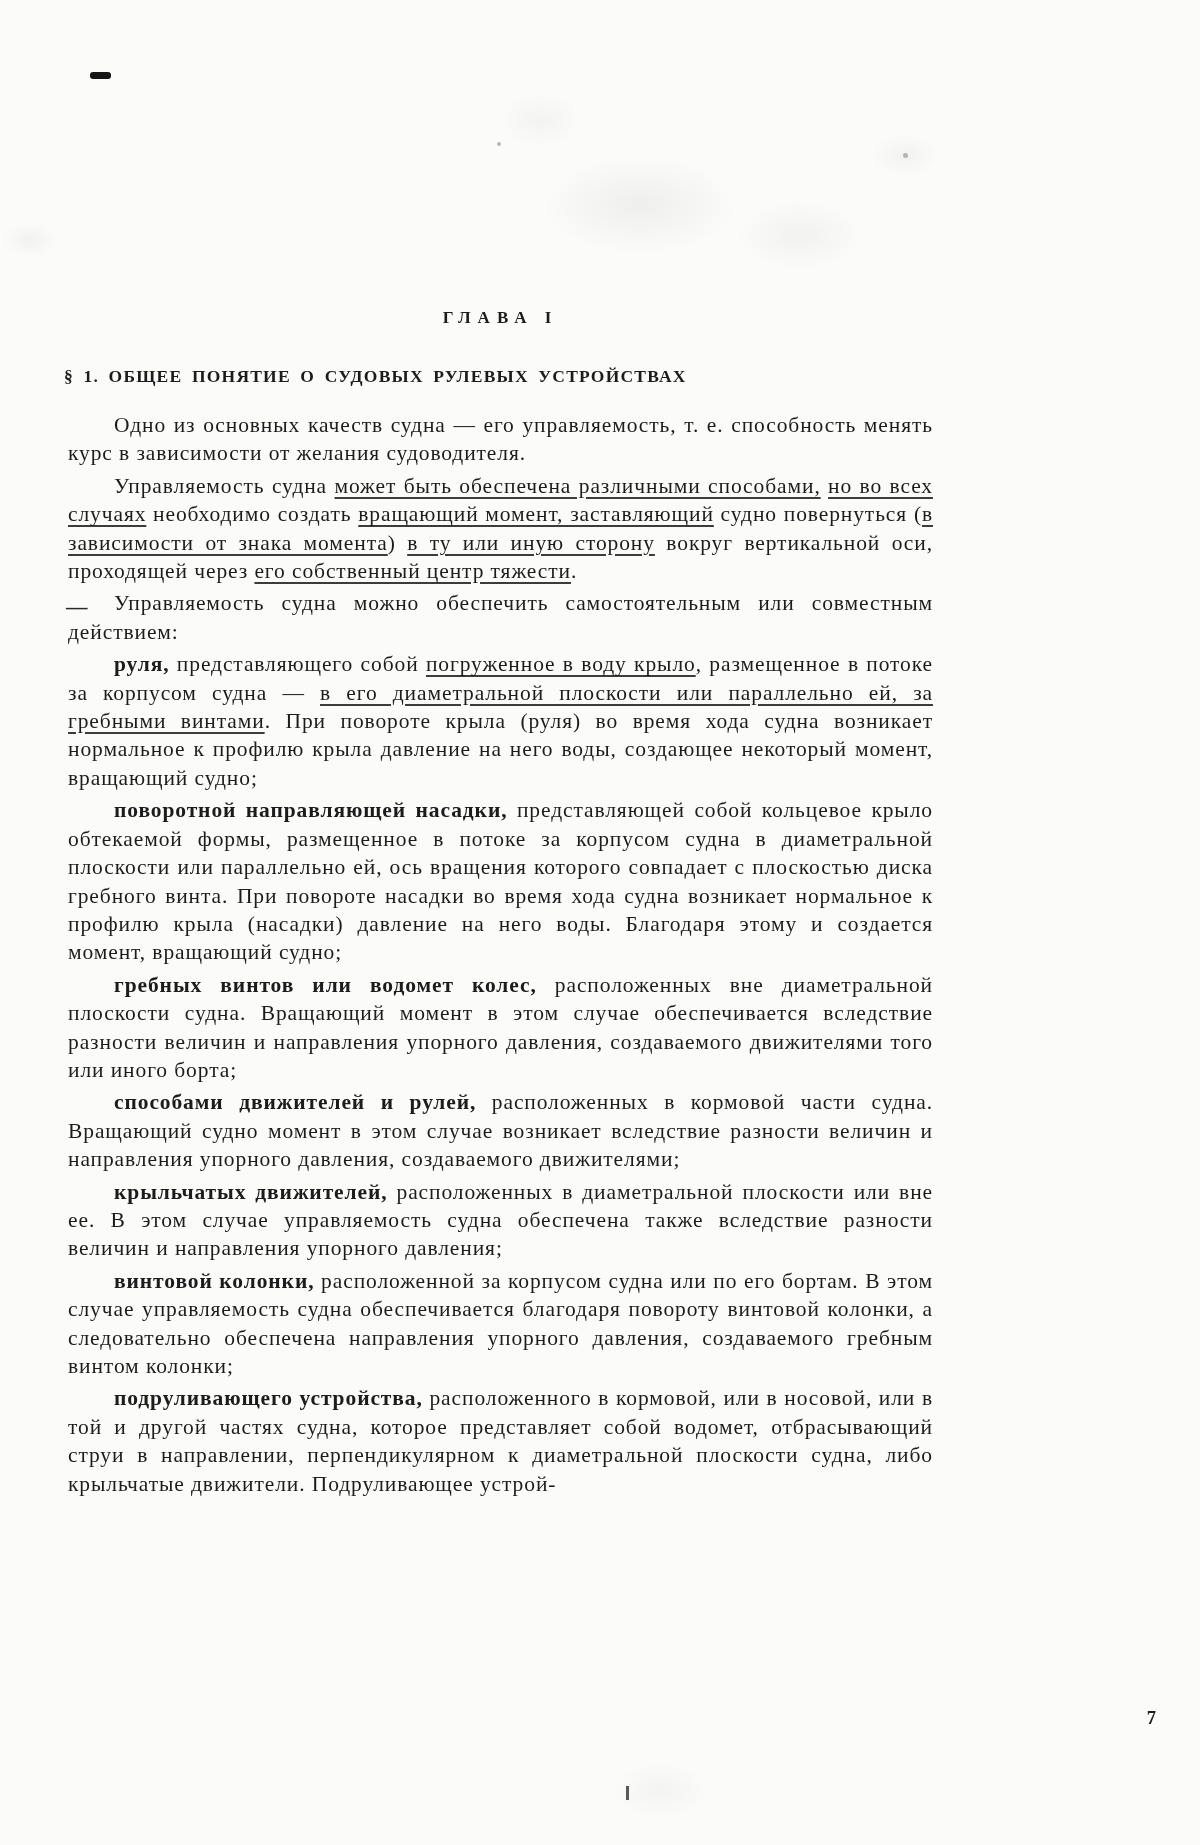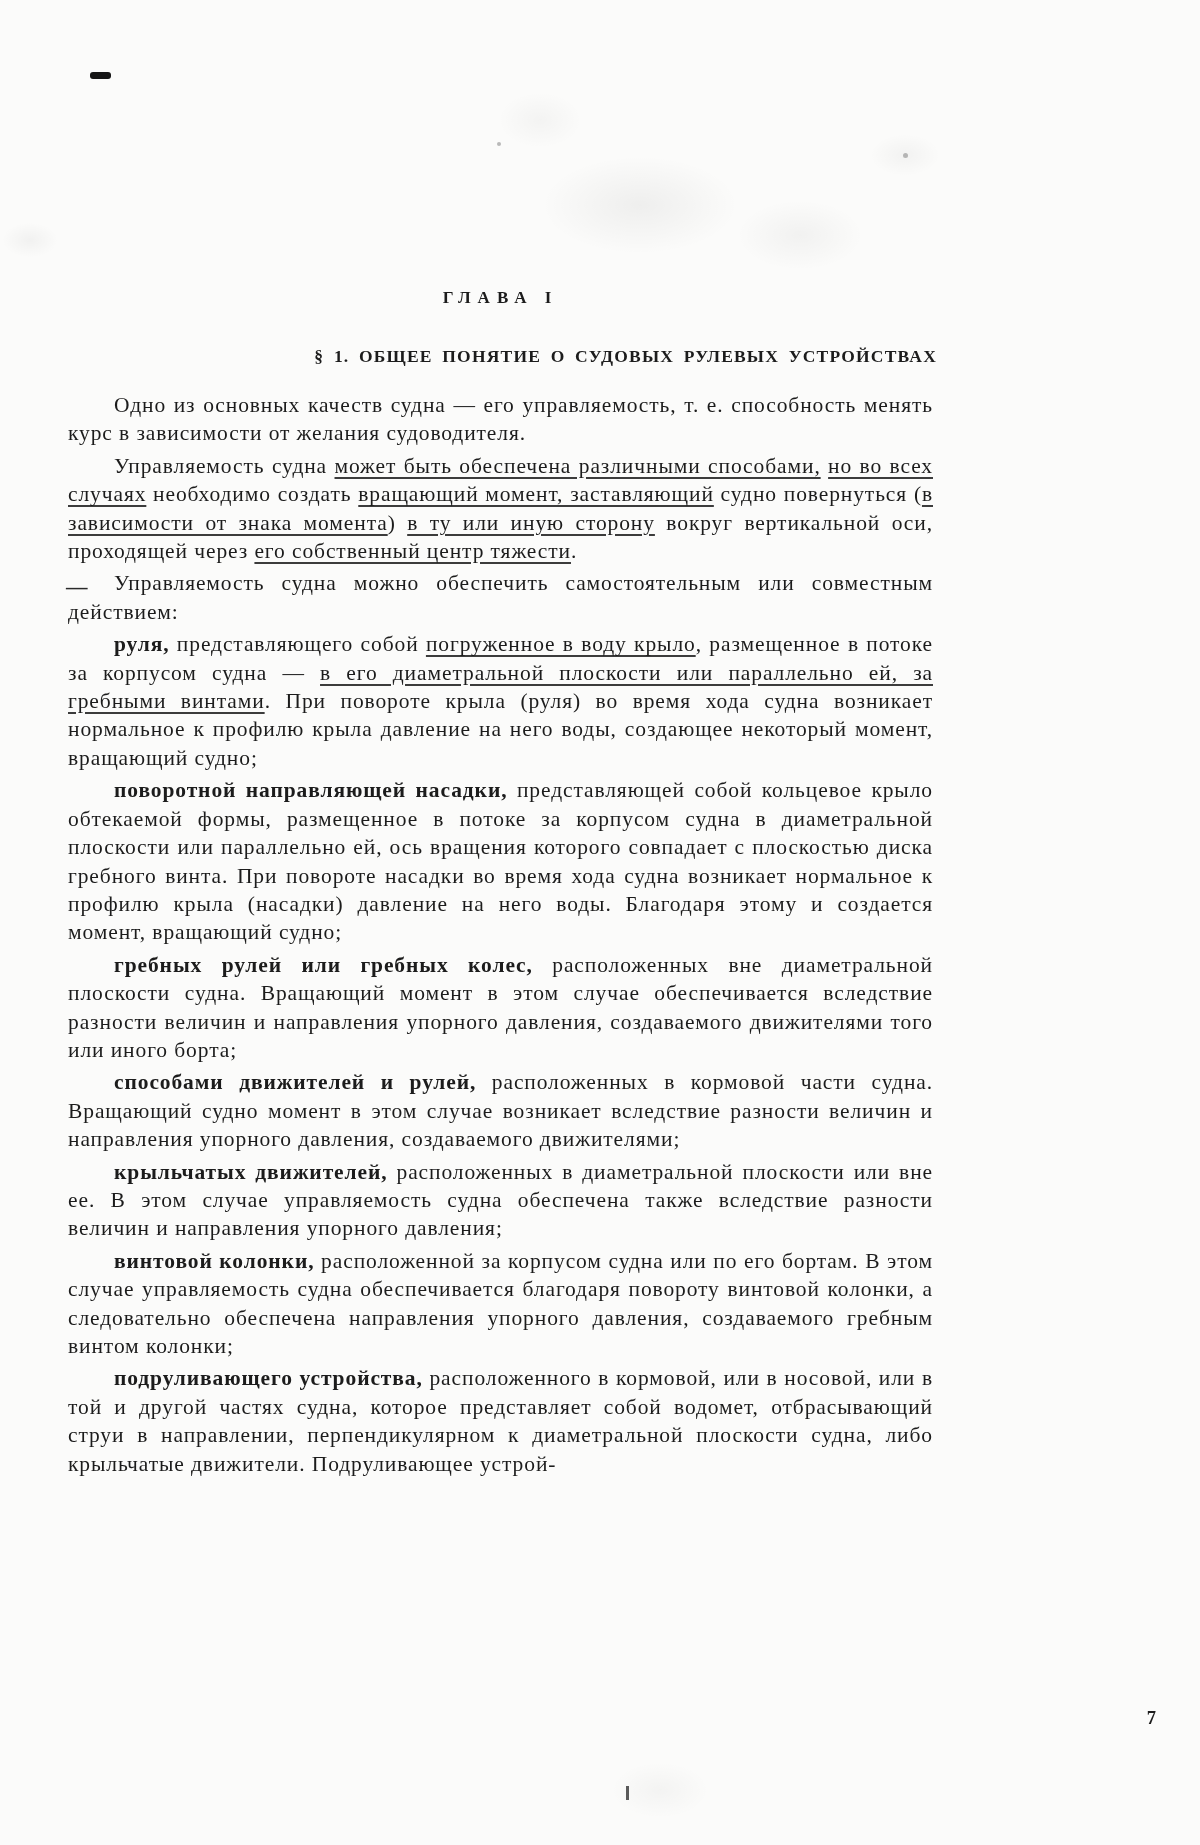--- a/index.html
+++ b/index.html
@@ -20,42 +20,42 @@
       radial-gradient(ellipse 60px 40px at 540px 120px, rgba(0,0,0,0.03), transparent 70%),
       radial-gradient(ellipse 50px 30px at 905px 155px, rgba(0,0,0,0.035), transparent 70%),
       radial-gradient(ellipse 70px 40px at 660px 1790px, rgba(0,0,0,0.03), transparent 70%),
       radial-gradient(ellipse 40px 25px at 30px 240px, rgba(0,0,0,0.04), transparent 70%);
     overflow:hidden;
     font-family:"Liberation Serif", serif;
     color:var(--ink);
   }
   .content{
     position:absolute;
-    left:64px;top:288px;
+    left:64px;top:308px;
     width:873px;
   }
   .chapter{
     text-align:center;
     font-size:17px;
     font-weight:bold;
     letter-spacing:7px;
     margin:0 0 38px 0;
   }
   .doc-title{
     font-size:23px;
     font-weight:bold;
     letter-spacing:2px;
     word-spacing:6px;
     text-align:justify;
     text-align-last:justify;
     margin:0 0 28px 0;
     white-space:nowrap;
   }
   .section-heading{
-    text-align:right;
+    text-align:left;
     font-size:17.5px;
     font-weight:bold;
     letter-spacing:1.2px;
     word-spacing:4px;
     margin:0 0 24px 0;
   }
   .body-text{font-size:21.5px;line-height:28.4px;letter-spacing:0.9px;}
   .para{
     margin:4px;
     text-align:justify;
@@ -107,21 +107,21 @@
 
   <div class="content">
     <p class="chapter">ГЛАВА I</p>
     <h2 class="section-heading">§ 1. ОБЩЕЕ ПОНЯТИЕ О СУДОВЫХ РУЛЕВЫХ УСТРОЙСТВАХ</h2>
     <div class="body-text">
         <p class="para"><span>Одно из основных качеств судна — его управляемость, т. е. способность менять курс в зависимости от желания судоводителя.</span></p>
         <p class="para"><span>Управляемость судна </span><span class="u">может быть обеспечена различными способами,</span><span> </span><span class="u">но во всех случаях</span><span> необходимо создать </span><span class="u">вращающий момент, заставляющий</span><span> судно повернуться (</span><span class="u">в зависимости от знака момента</span><span>) </span><span class="u">в ту или иную сторону</span><span> вокруг вертикальной оси, проходящей через </span><span class="u">его собственный центр тяжести</span><span>.</span></p>
         <p class="para"><span class="margin-mark">—</span><span>Управляемость судна можно обеспечить самостоятельным или совместным действием:</span></p>
         <p class="para"><span class="b">руля,</span><span> представляющего собой </span><span class="u">погруженное в воду крыло</span><span>, размещенное в потоке за корпусом судна — </span><span class="u">в его диаметральной плоскости или параллельно ей, за гребными винтами</span><span>. При повороте крыла (руля) во время хода судна возникает нормальное к профилю крыла давление на него воды, создающее некоторый момент, вращающий судно;</span></p>
         <p class="para"><span class="b">поворотной направляющей насадки,</span><span> представляющей собой кольцевое крыло обтекаемой формы, размещенное в потоке за корпусом судна в диаметральной плоскости или параллельно ей, ось вращения которого совпадает с плоскостью диска гребного винта. При повороте насадки во время хода судна возникает нормальное к профилю крыла (насадки) давление на него воды. Благодаря этому и создается момент, вращающий судно;</span></p>
-        <p class="para"><span class="b">гребных рулей или гребных колес,</span><span> расположенных вне диаметральной плоскости судна. Вращающий момент в этом случае обеспечивается вследствие разности величин и направления упорного давления, создаваемого движителями того или иного борта;</span></p>
+        <p class="para"><span class="b">гребных винтов или водомет колес,</span><span> расположенных вне диаметральной плоскости судна. Вращающий момент в этом случае обеспечивается вследствие разности величин и направления упорного давления, создаваемого движителями того или иного борта;</span></p>
         <p class="para"><span class="b">способами движителей и рулей,</span><span> расположенных в кормовой части судна. Вращающий судно момент в этом случае возникает вследствие разности величин и направления упорного давления, создаваемого движителями;</span></p>
         <p class="para"><span class="b">крыльчатых движителей,</span><span> расположенных в диаметральной плоскости или вне ее. В этом случае управляемость судна обеспечена также вследствие разности величин и направления упорного давления;</span></p>
         <p class="para"><span class="b">винтовой колонки,</span><span> расположенной за корпусом судна или по его бортам. В этом случае управляемость судна обеспечивается благодаря повороту винтовой колонки, а следовательно обеспечена направления упорного давления, создаваемого гребным винтом колонки;</span></p>
         <p class="para"><span class="b">подруливающего устройства,</span><span> расположенного в кормовой, или в носовой, или в той и другой частях судна, которое представляет собой водомет, отбрасывающий струи в направлении, перпендикулярном к диаметральной плоскости судна, либо крыльчатые движители. Подруливающее устрой-</span></p>
       </div>
   </div>
 
   <div class="page-number">7</div>
   <div class="bottom-tick"></div>
   <div class="speck" style="left:497px;top:142px;width:4px;height:4px;"></div>

